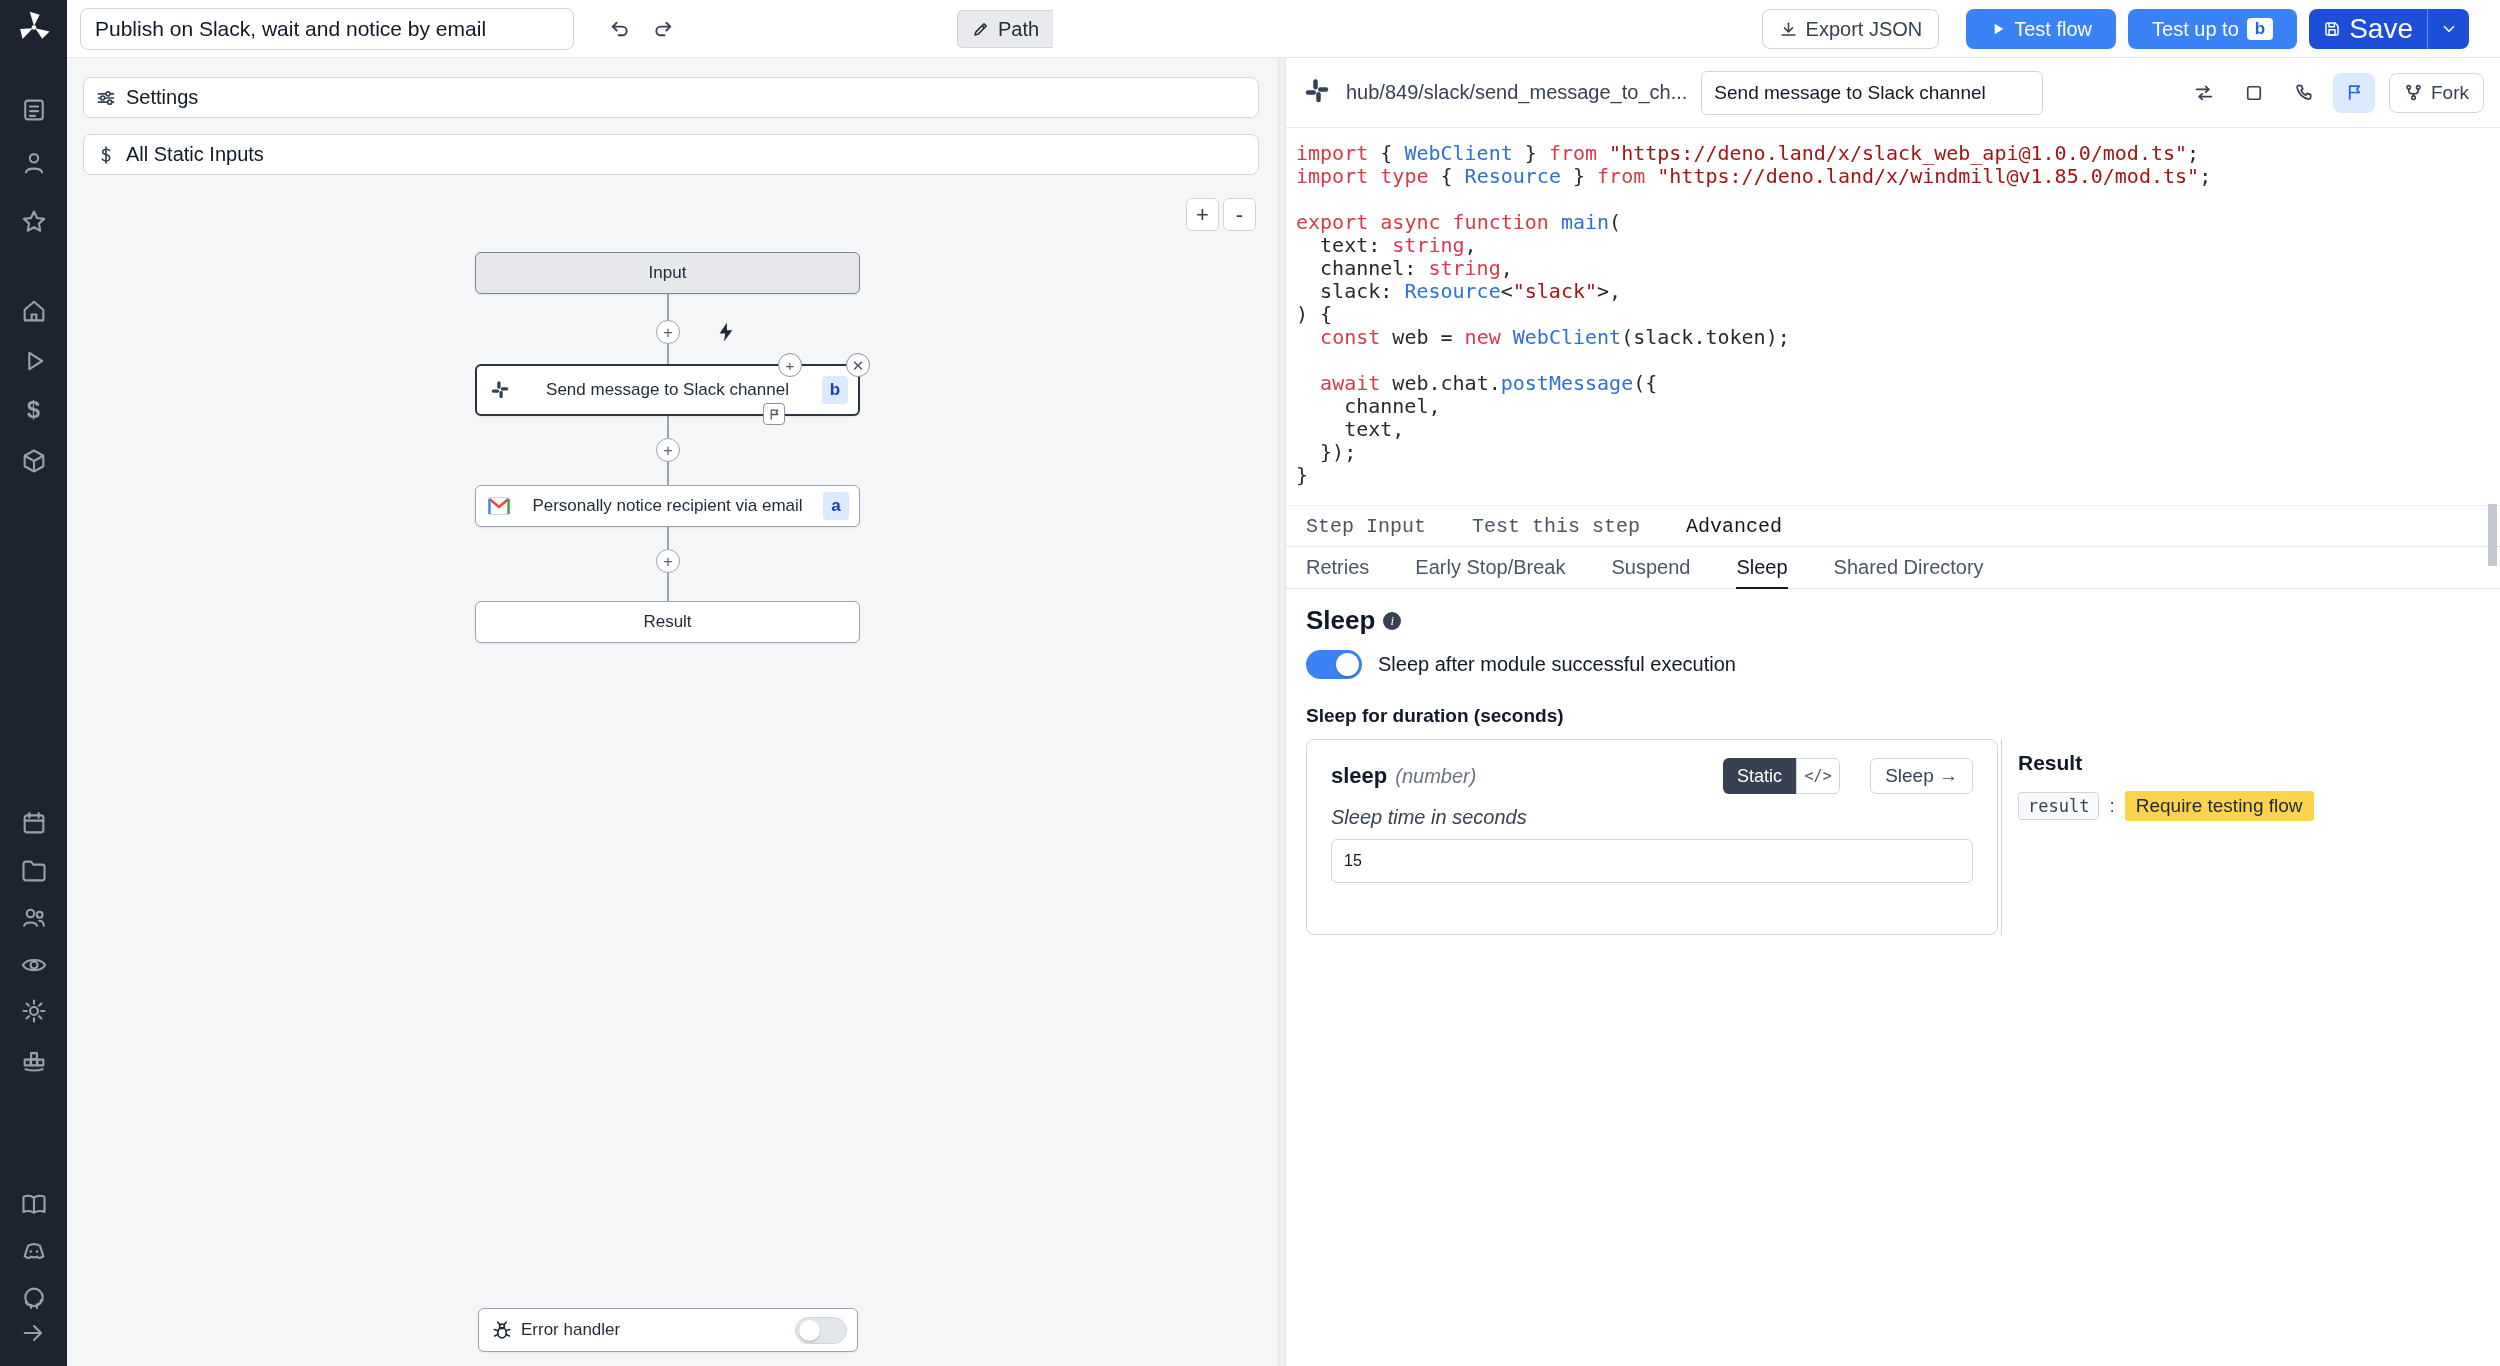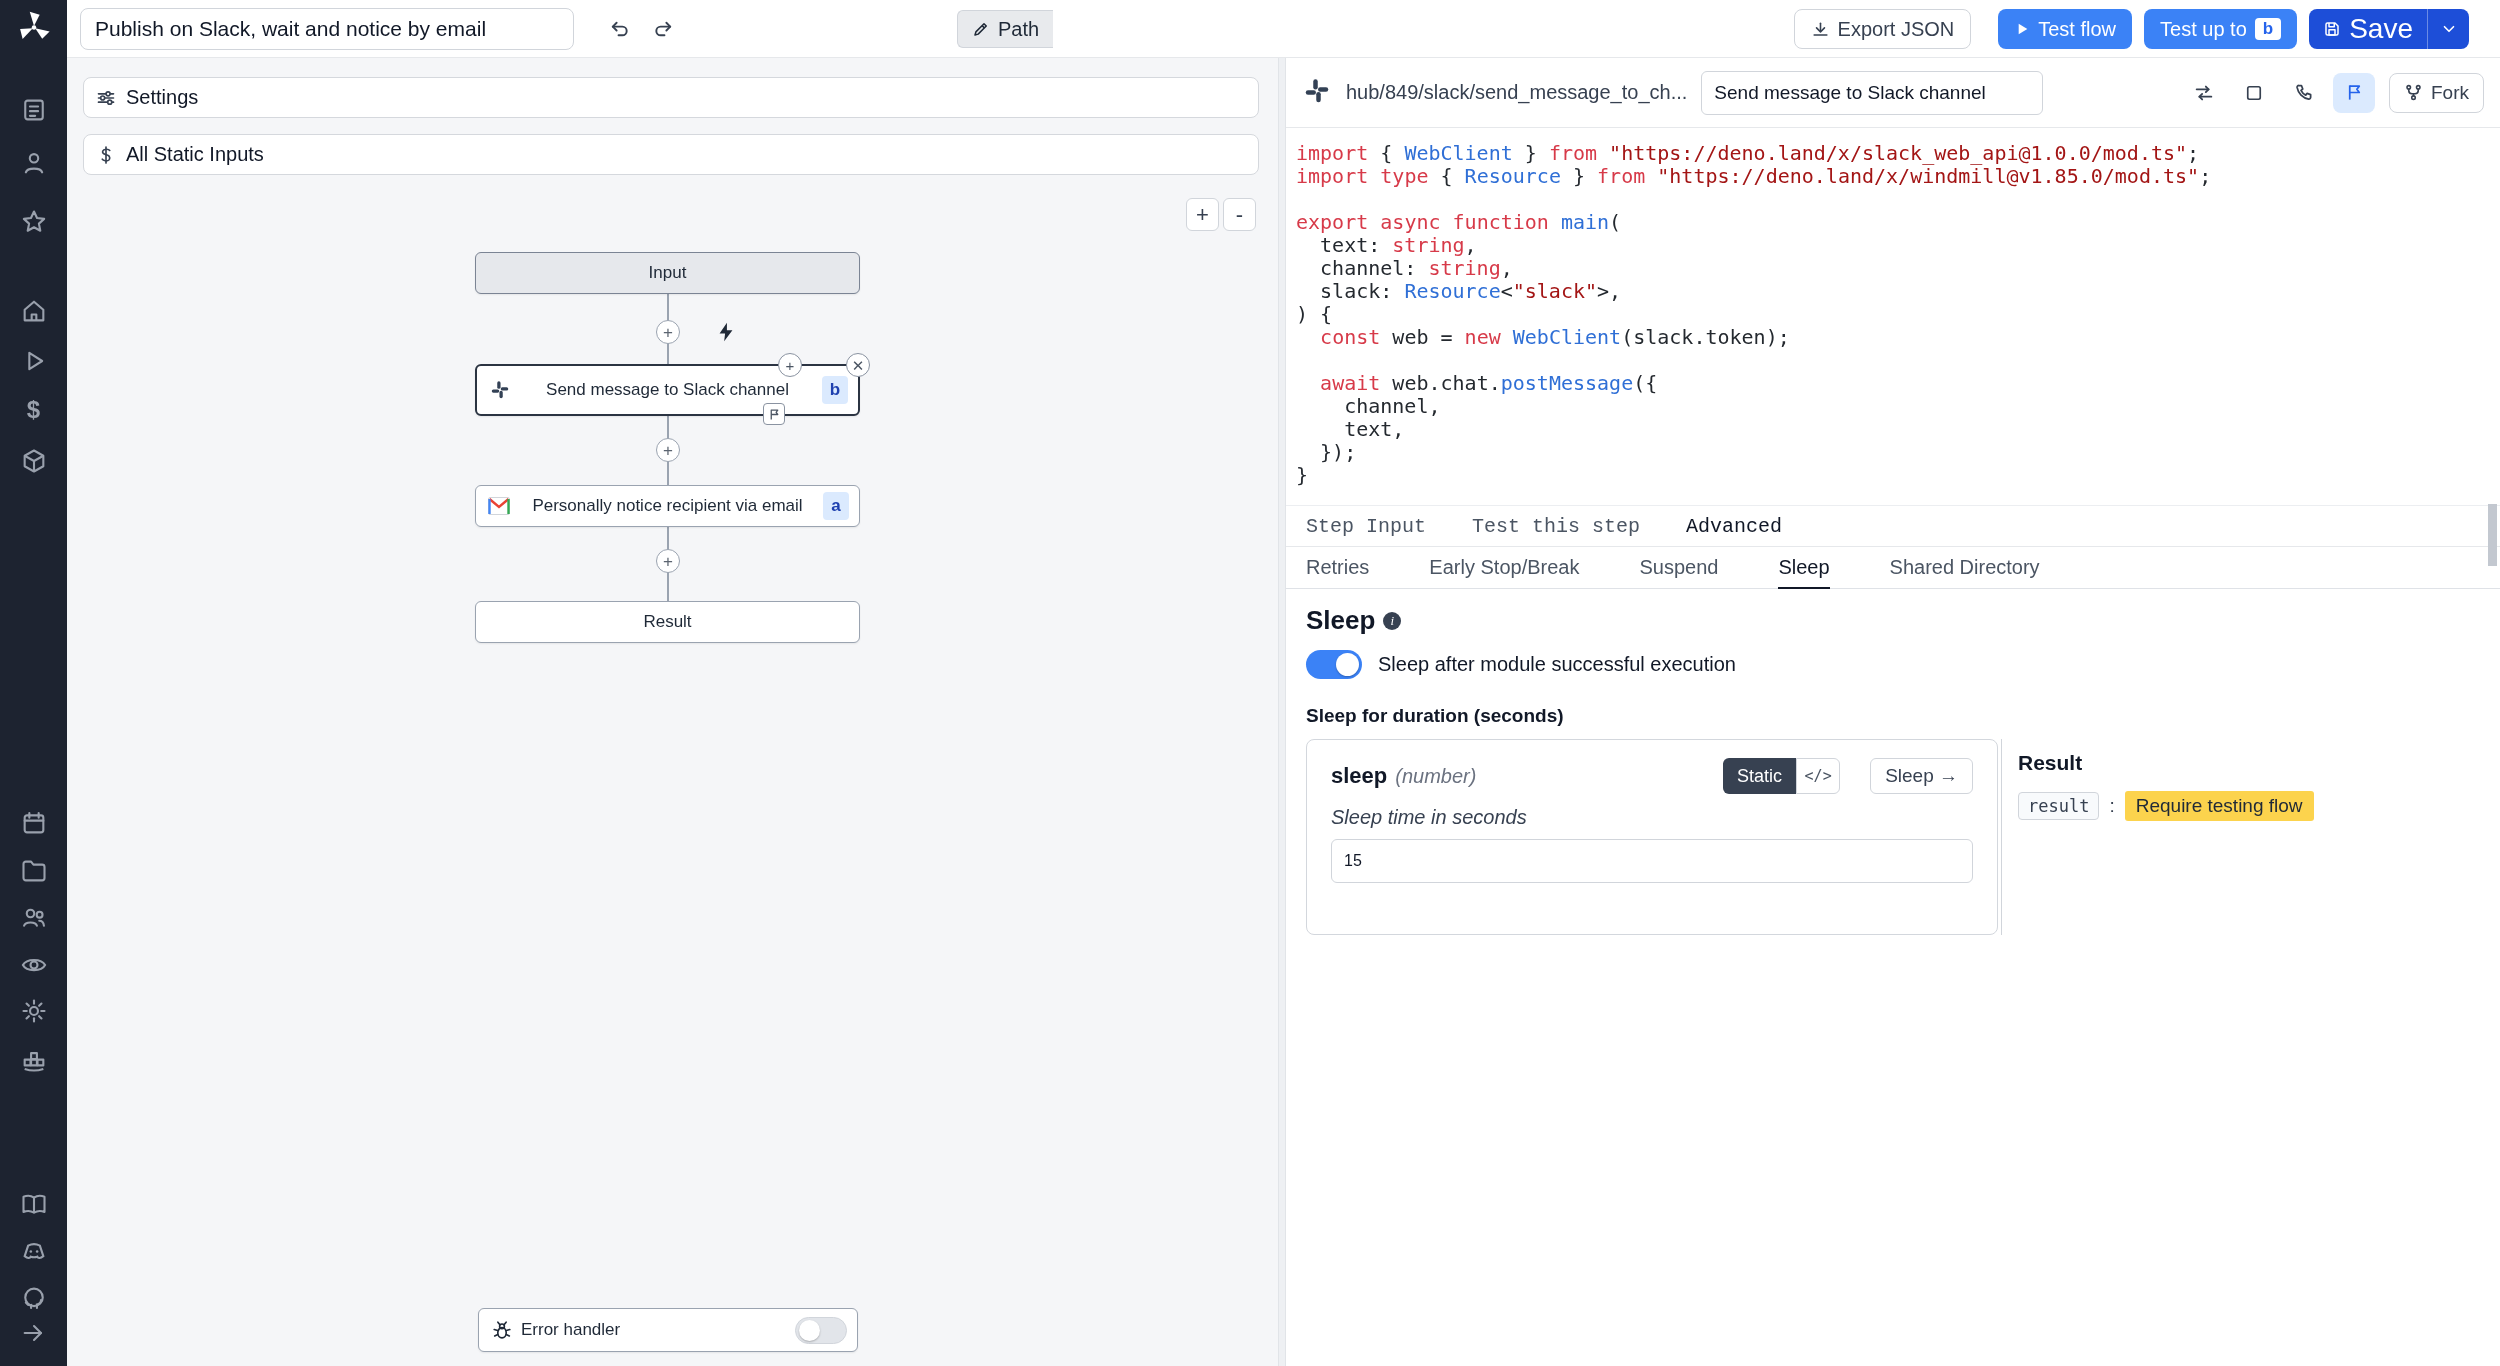--- a/index.html
+++ b/index.html
@@ -24,21 +24,21 @@
   .flow-title-input{position:absolute;left:13px;top:8px;width:494px;height:42px;border:1px solid #d1d5db;border-radius:8px;padding:0 14px;font-size:21px;color:#111827;font-family:inherit;background:#fff;}
   .hist-btn{position:absolute;top:11px;width:38px;height:36px;border:none;background:transparent;color:#374151;display:flex;align-items:center;justify-content:center;cursor:pointer;}
   .undo-btn{left:533px;}
   .redo-btn{left:577px;}
   .path-group{position:absolute;left:890px;top:10px;height:38px;display:flex;}
   .path-chip{display:flex;align-items:center;gap:8px;background:#e8eaed;border:1px solid #d1d5db;border-right:none;border-radius:6px 0 0 6px;padding:0 14px;font-size:20px;color:#1f2937;cursor:pointer;}
   .path-input{width:415px;border:1px solid #d1d5db;border-radius:0 6px 6px 0;padding:0 12px;font-size:20px;color:#111827;font-family:inherit;background:#fff;}
   .topbar-right{position:absolute;right:31px;top:9px;display:flex;align-items:center;gap:12px;}
   .btn{display:flex;align-items:center;gap:8px;height:40px;border-radius:8px;font-size:20px;cursor:pointer;border:none;font-family:inherit;}
   .btn-outline{background:#fff;border:1px solid #d1d5db;color:#374151;padding:0 16px;margin-right:15px;}
-  .btn-blue{background:var(--accent-blue);color:#fff;padding:0 16px;font-weight:500;}
+  .btn-blue{background:var(--accent-blue);color:#fff;padding:0 24px;font-weight:500;}
   .mini-badge{background:#fff;color:#2563eb;border-radius:4px;padding:1px 8px;font-size:17px;font-weight:600;}
   .save-group{display:flex;}
   .btn-save{background:var(--save-blue);color:#fff;padding:0 14px;border-radius:8px 0 0 8px;font-weight:500;display:flex;align-items:center;gap:8px;height:40px;border:none;font-size:28px;cursor:pointer;}
   .btn-save-caret{background:var(--save-blue);color:#fff;width:42px;border-radius:0 8px 8px 0;border:none;border-left:1px solid rgba(255,255,255,.35);display:flex;align-items:center;justify-content:center;cursor:pointer;}
 
   
   .flow{position:absolute;left:67px;top:58px;width:1211px;bottom:0;background:#f5f6f8;overflow:hidden;}
   .collapse-bar{position:absolute;left:16px;width:1176px;height:41px;background:#fff;border:1px solid #d5d8dd;border-radius:8px;display:flex;align-items:center;gap:10px;padding:0 12px;font-size:20px;color:#111827;cursor:pointer;}
   .bar-settings{top:19px;}
   .bar-static{top:76px;}
@@ -86,21 +86,21 @@
 
   .code{height:377px;padding:14px 0 0 10px;font-family:"DejaVu Sans Mono",monospace;font-size:20px;line-height:23px;color:#24292f;white-space:pre;overflow:hidden;cursor:text;}
   .tk-k{color:#d73a49;}
   .tk-s{color:#a31515;}
   .tk-i{color:#2f6fd6;}
   .tk-p{color:#24292f;}
 
   .tabs-row{display:flex;gap:46px;align-items:center;height:42px;padding:0 20px;border-top:1px solid #eceef1;border-bottom:1px solid #e6e8eb;}
   .tab{font-size:20px;color:#4b5563;cursor:pointer;white-space:nowrap;height:100%;display:flex;align-items:center;font-family:Liberation Mono, monospace;}
   .tabs-row .tab.active{color:#111827;}
-  .subtabs-row{display:flex;gap:60px;align-items:center;height:42px;padding:0 20px;border-bottom:1px solid #dfe2e7;}
+  .subtabs-row{display:flex;gap:46px;align-items:center;height:42px;padding:0 20px;border-bottom:1px solid #dfe2e7;}
   .subtab{font-size:20px;color:#4b5563;cursor:pointer;white-space:nowrap;height:100%;display:flex;align-items:center;border-bottom:2px solid transparent;margin-bottom:-1px;}
   .subtab.active{color:#111827;border-bottom-color:#111827;font-weight:500;}
 
   .adv-content{padding:16px 20px;}
   .sleep-head{display:flex;align-items:center;gap:8px;}
   .sleep-title{font-size:26px;font-weight:700;color:#111827;}
   .info-dot{width:18px;height:18px;border-radius:50%;background:#374151;color:#fff;font-size:13px;display:flex;align-items:center;justify-content:center;font-style:italic;font-family:"Liberation Serif",serif;cursor:pointer;}
   .toggle-row{margin-top:14px;display:flex;align-items:center;gap:16px;}
   .toggle-label{font-size:20px;color:#111827;}
   .dur-label{margin-top:26px;font-size:19px;font-weight:600;color:#111827;}

